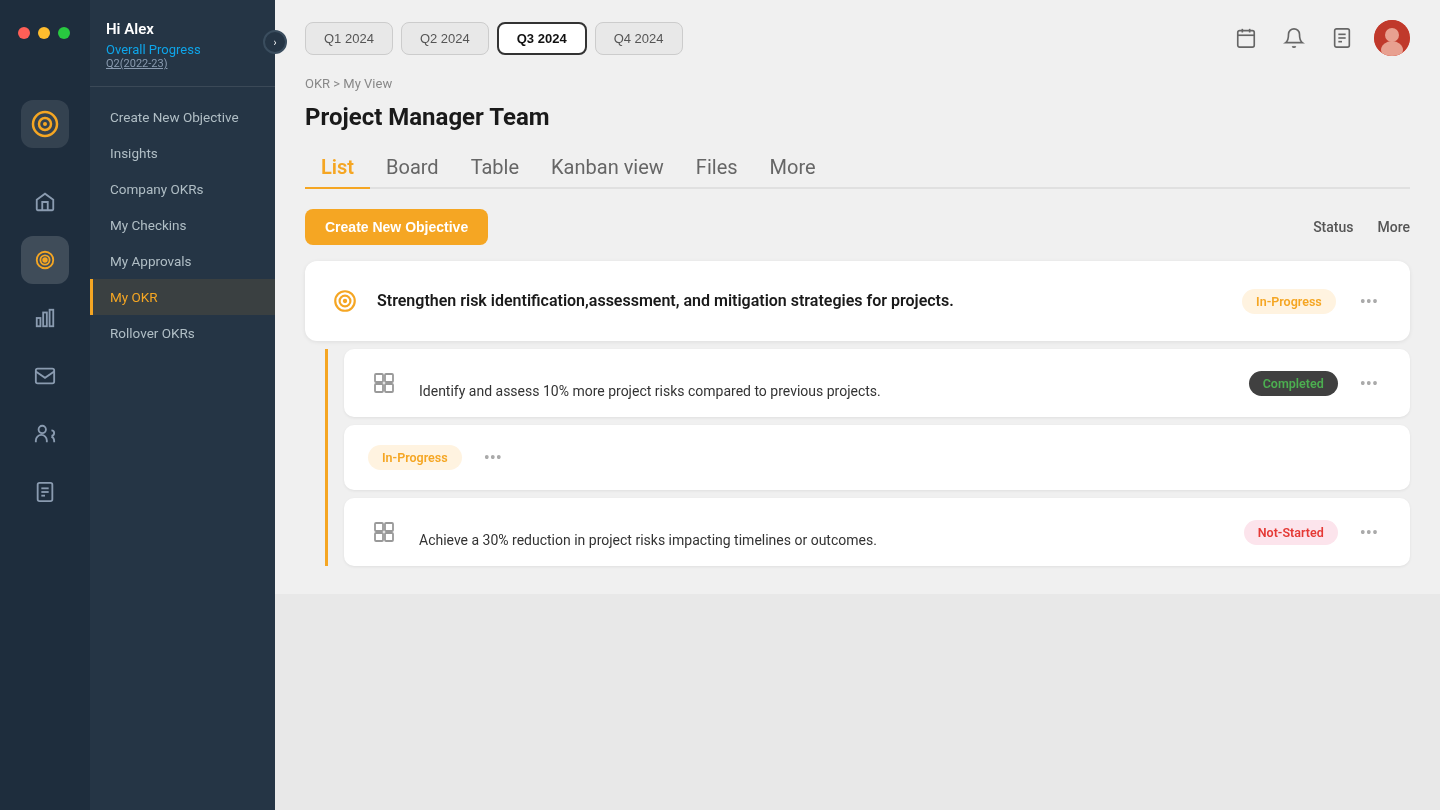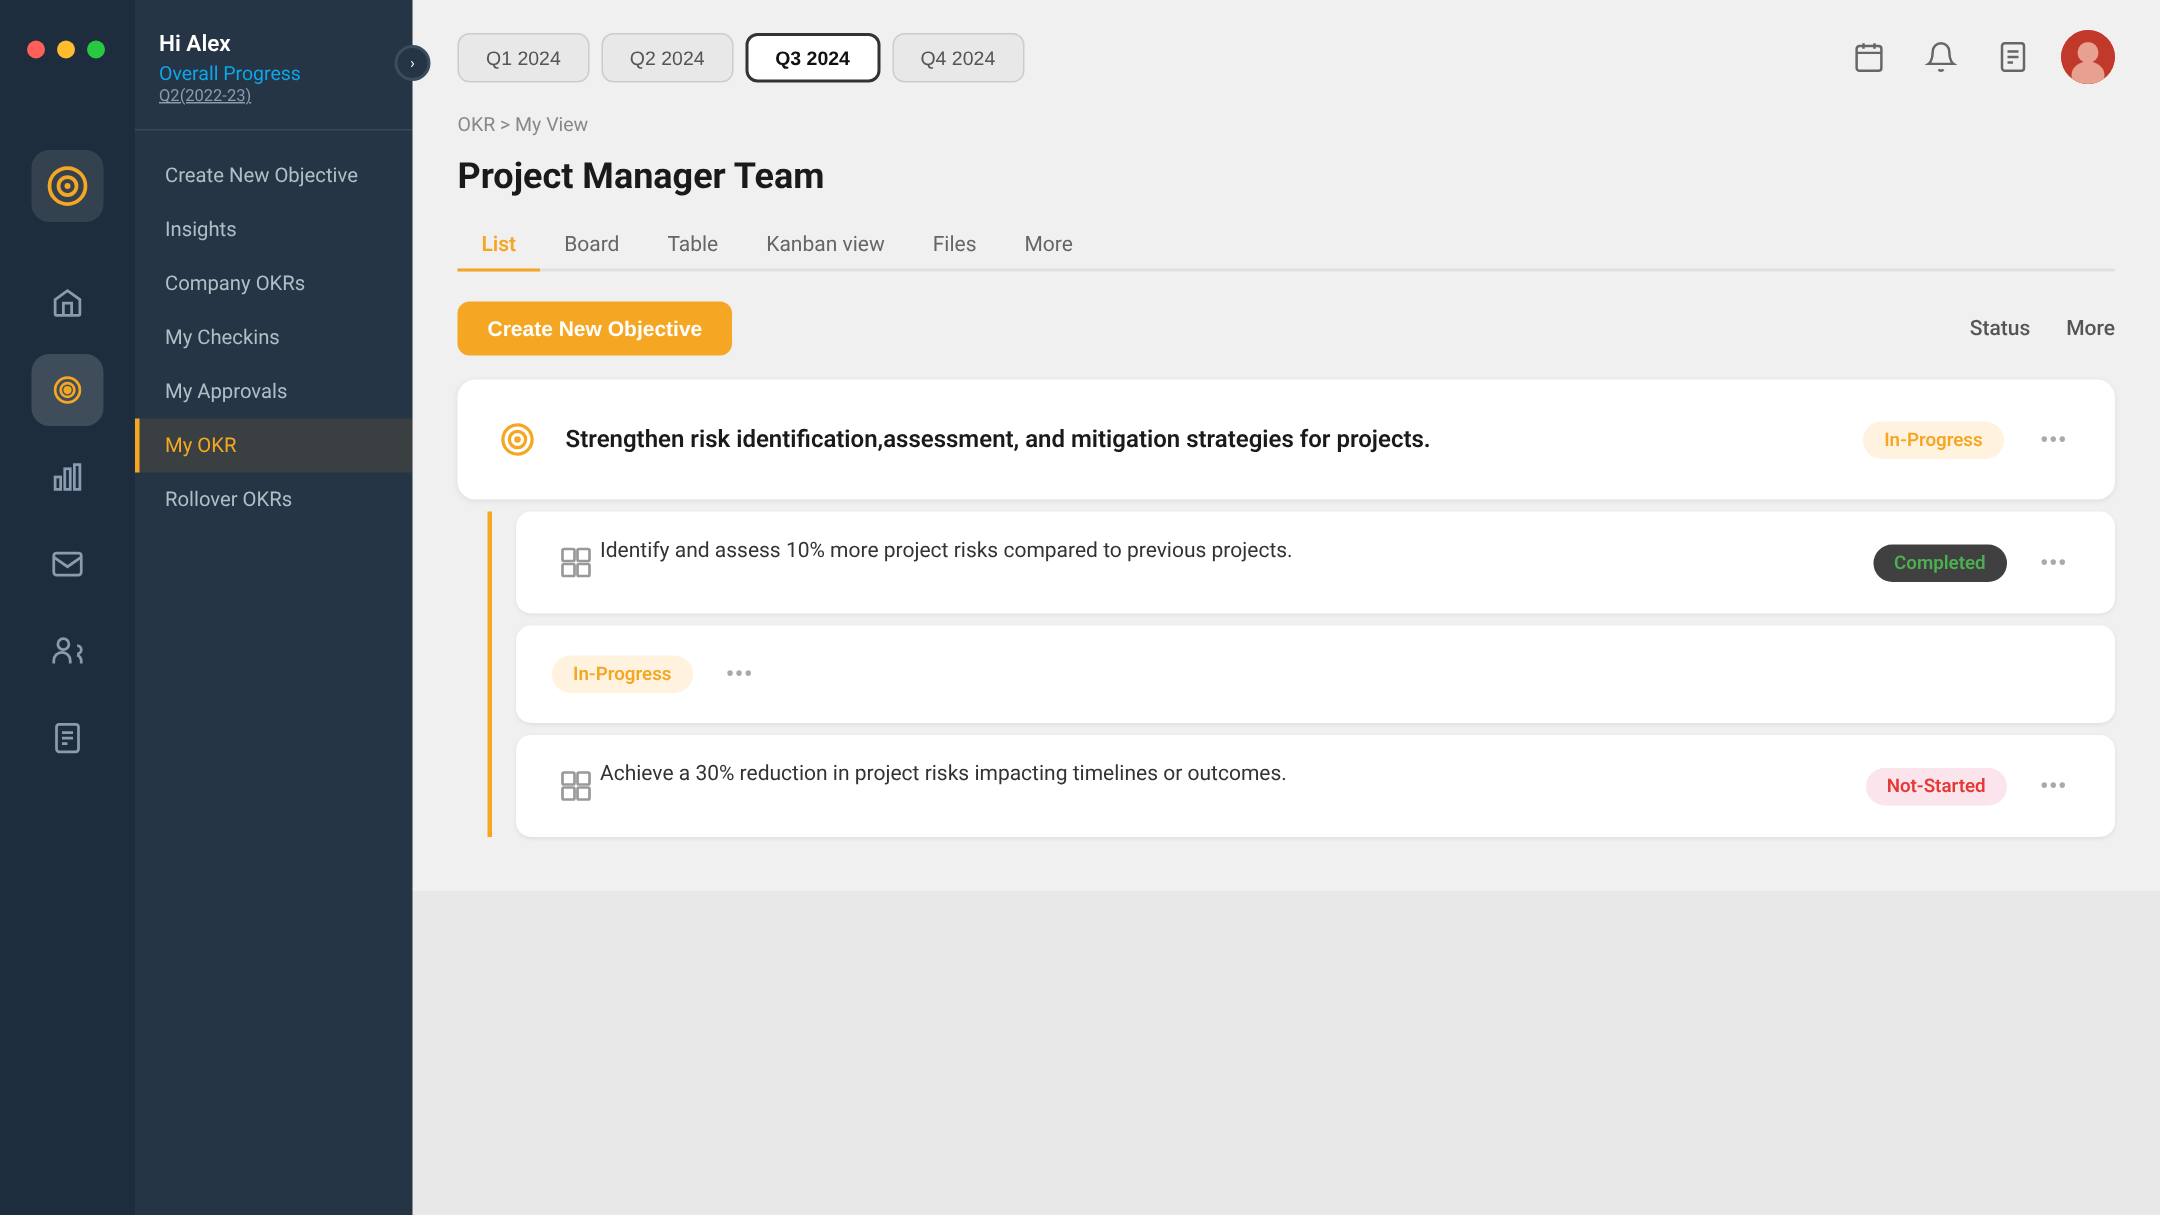--- a/index.html
+++ b/index.html
@@ -239,21 +239,21 @@
 
     .view-tabs {
       display: flex;
       gap: 0;
       border-bottom: 2px solid #e0e0e0;
       margin-bottom: 20px;
     }
 
     .view-tab {
       padding: 8px 16px;
-      font-size: 14px;
+      font-size: 20px;
       color: #666;
       cursor: pointer;
       border-bottom: 2px solid transparent;
       margin-bottom: -2px;
     }
     .view-tab.active {
       color: #f5a623;
       border-bottom: 2px solid #f5a623;
       font-weight: 600;
     }
@@ -354,22 +354,22 @@
       border-radius: 10px;
       padding: 18px 24px;
       display: flex;
       align-items: center;
       justify-content: space-between;
       box-shadow: 0 1px 3px rgba(0,0,0,0.07);
     }
 
     .kr-left {
       display: flex;
-      align-items: flex-start;
-      gap: 0;
+      align-items: flex-end;
+      gap: 19px;
       flex: 1;
     }
 
     .kr-icon {
       width: 32px;
       height: 32px;
       display: flex;
       align-items: center;
       justify-content: center;
       color: #888;

